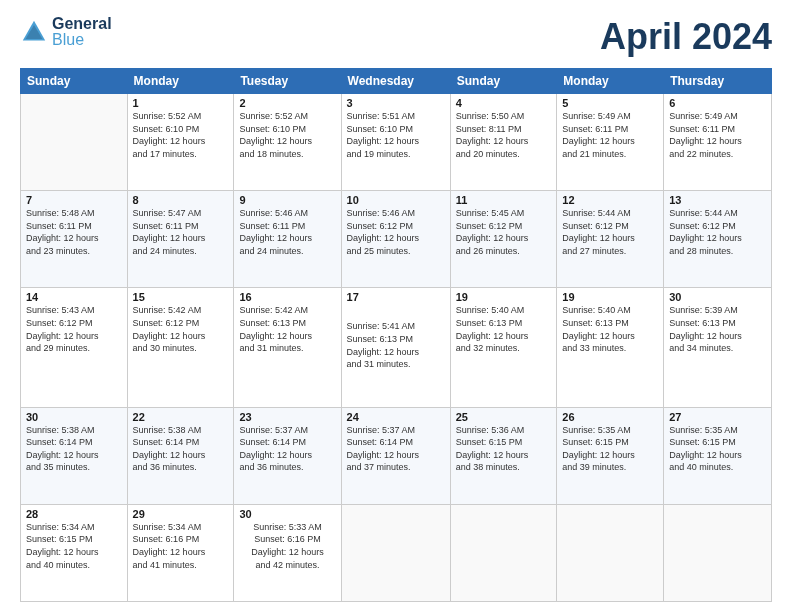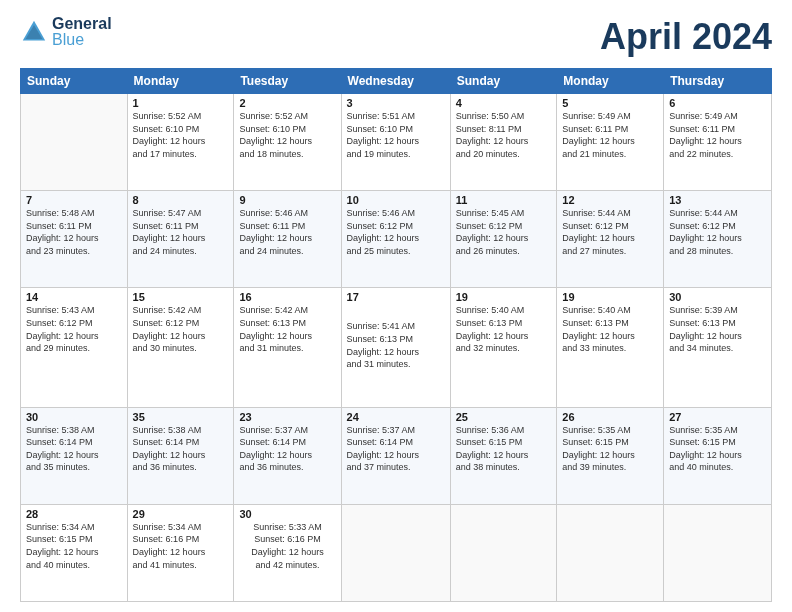--- a/index.html
+++ b/index.html
@@ -283,21 +283,21 @@
         </tr>
         <tr>
           <td>
             <span class="day-num">30</span>
             <div class="day-info" style="white-space: pre-line;">Sunrise: 5:38 AM
 Sunset: 6:14 PM
 Daylight: 12 hours
 and 35 minutes.</div>
           </td>
           <td>
-            <span class="day-num">35</span>
+            <span class="day-num">22</span>
             <div class="day-info" style="white-space: pre-line;">Sunrise: 5:38 AM
 Sunset: 6:14 PM
 Daylight: 12 hours
 and 36 minutes.</div>
           </td>
           <td>
             <span class="day-num">23</span>
             <div class="day-info" style="white-space: pre-line;">Sunrise: 5:37 AM
 Sunset: 6:14 PM
 Daylight: 12 hours

